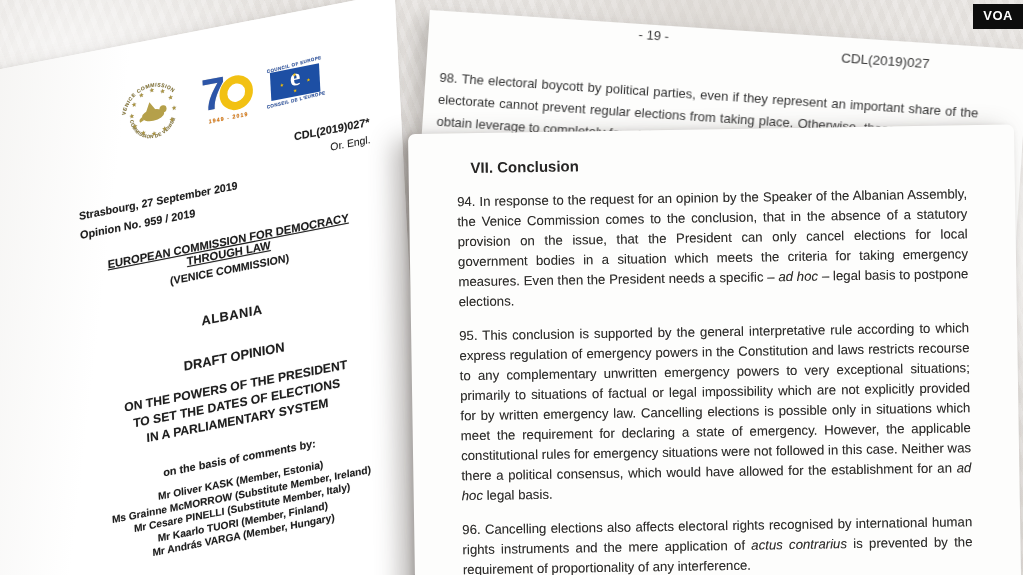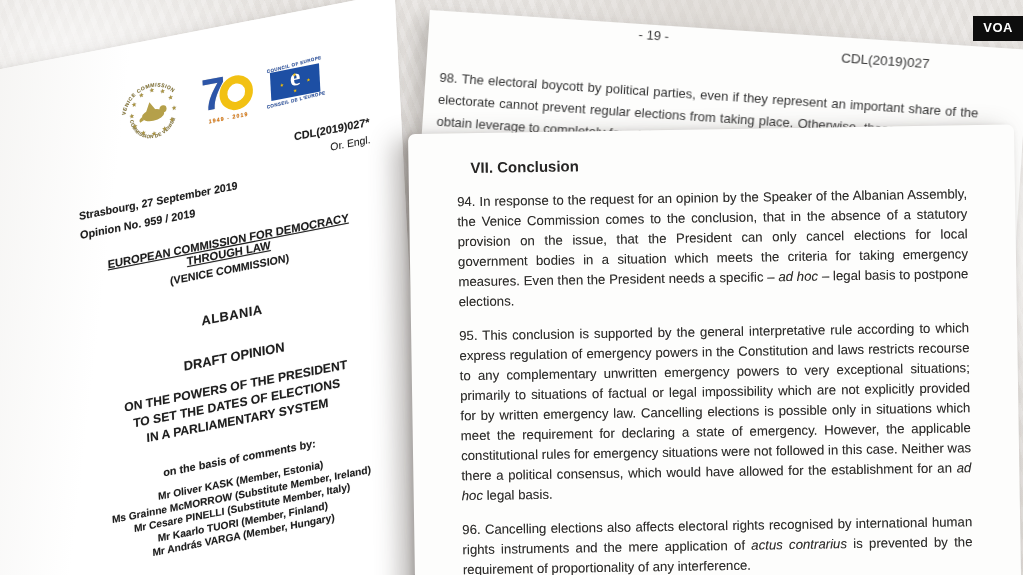--- a/index.html
+++ b/index.html
@@ -58,21 +58,21 @@
   .cd-members{text-align:center;margin-top:10px;font-size:10.3px;line-height:13.6px;}
   
   .main-doc{left:408px;top:134px;width:606px;height:470px;transform:rotate(-0.9deg);transform-origin:0 0;border-radius:7px;
     box-shadow:-14px 6px 24px rgba(100,94,88,.45), -3px 2px 6px rgba(100,94,88,.28);}
   .main-inner{padding:26px 48px 0 48px;}
   .mh{font-size:15px;font-weight:bold;margin:0 0 16px 14px;color:#272625;}
   .para{margin:0 0 14px;font-size:13.2px;line-height:20px;text-align:justify;color:#2d2c2a;
     text-shadow:0 0 .5px rgba(45,44,42,.35);}
   .para em{font-style:italic;}
   
-  .voa{position:absolute;top:16px;right:0;background:#0d0d0d;color:#ffffff;font-size:13px;font-weight:bold;
+  .voa{position:absolute;top:4px;right:0;background:#0d0d0d;color:#ffffff;font-size:13px;font-weight:bold;
     letter-spacing:.5px;padding:4px 10px 6px;z-index:10;}
   .z1{z-index:1}.z2{z-index:2}.z3{z-index:3}
 </style>
 </head>
 <body>
 
 <div class="scene">
 
   <div class="doc back-doc z1">
     <div class="bp-pagenum">- 19 -</div>

